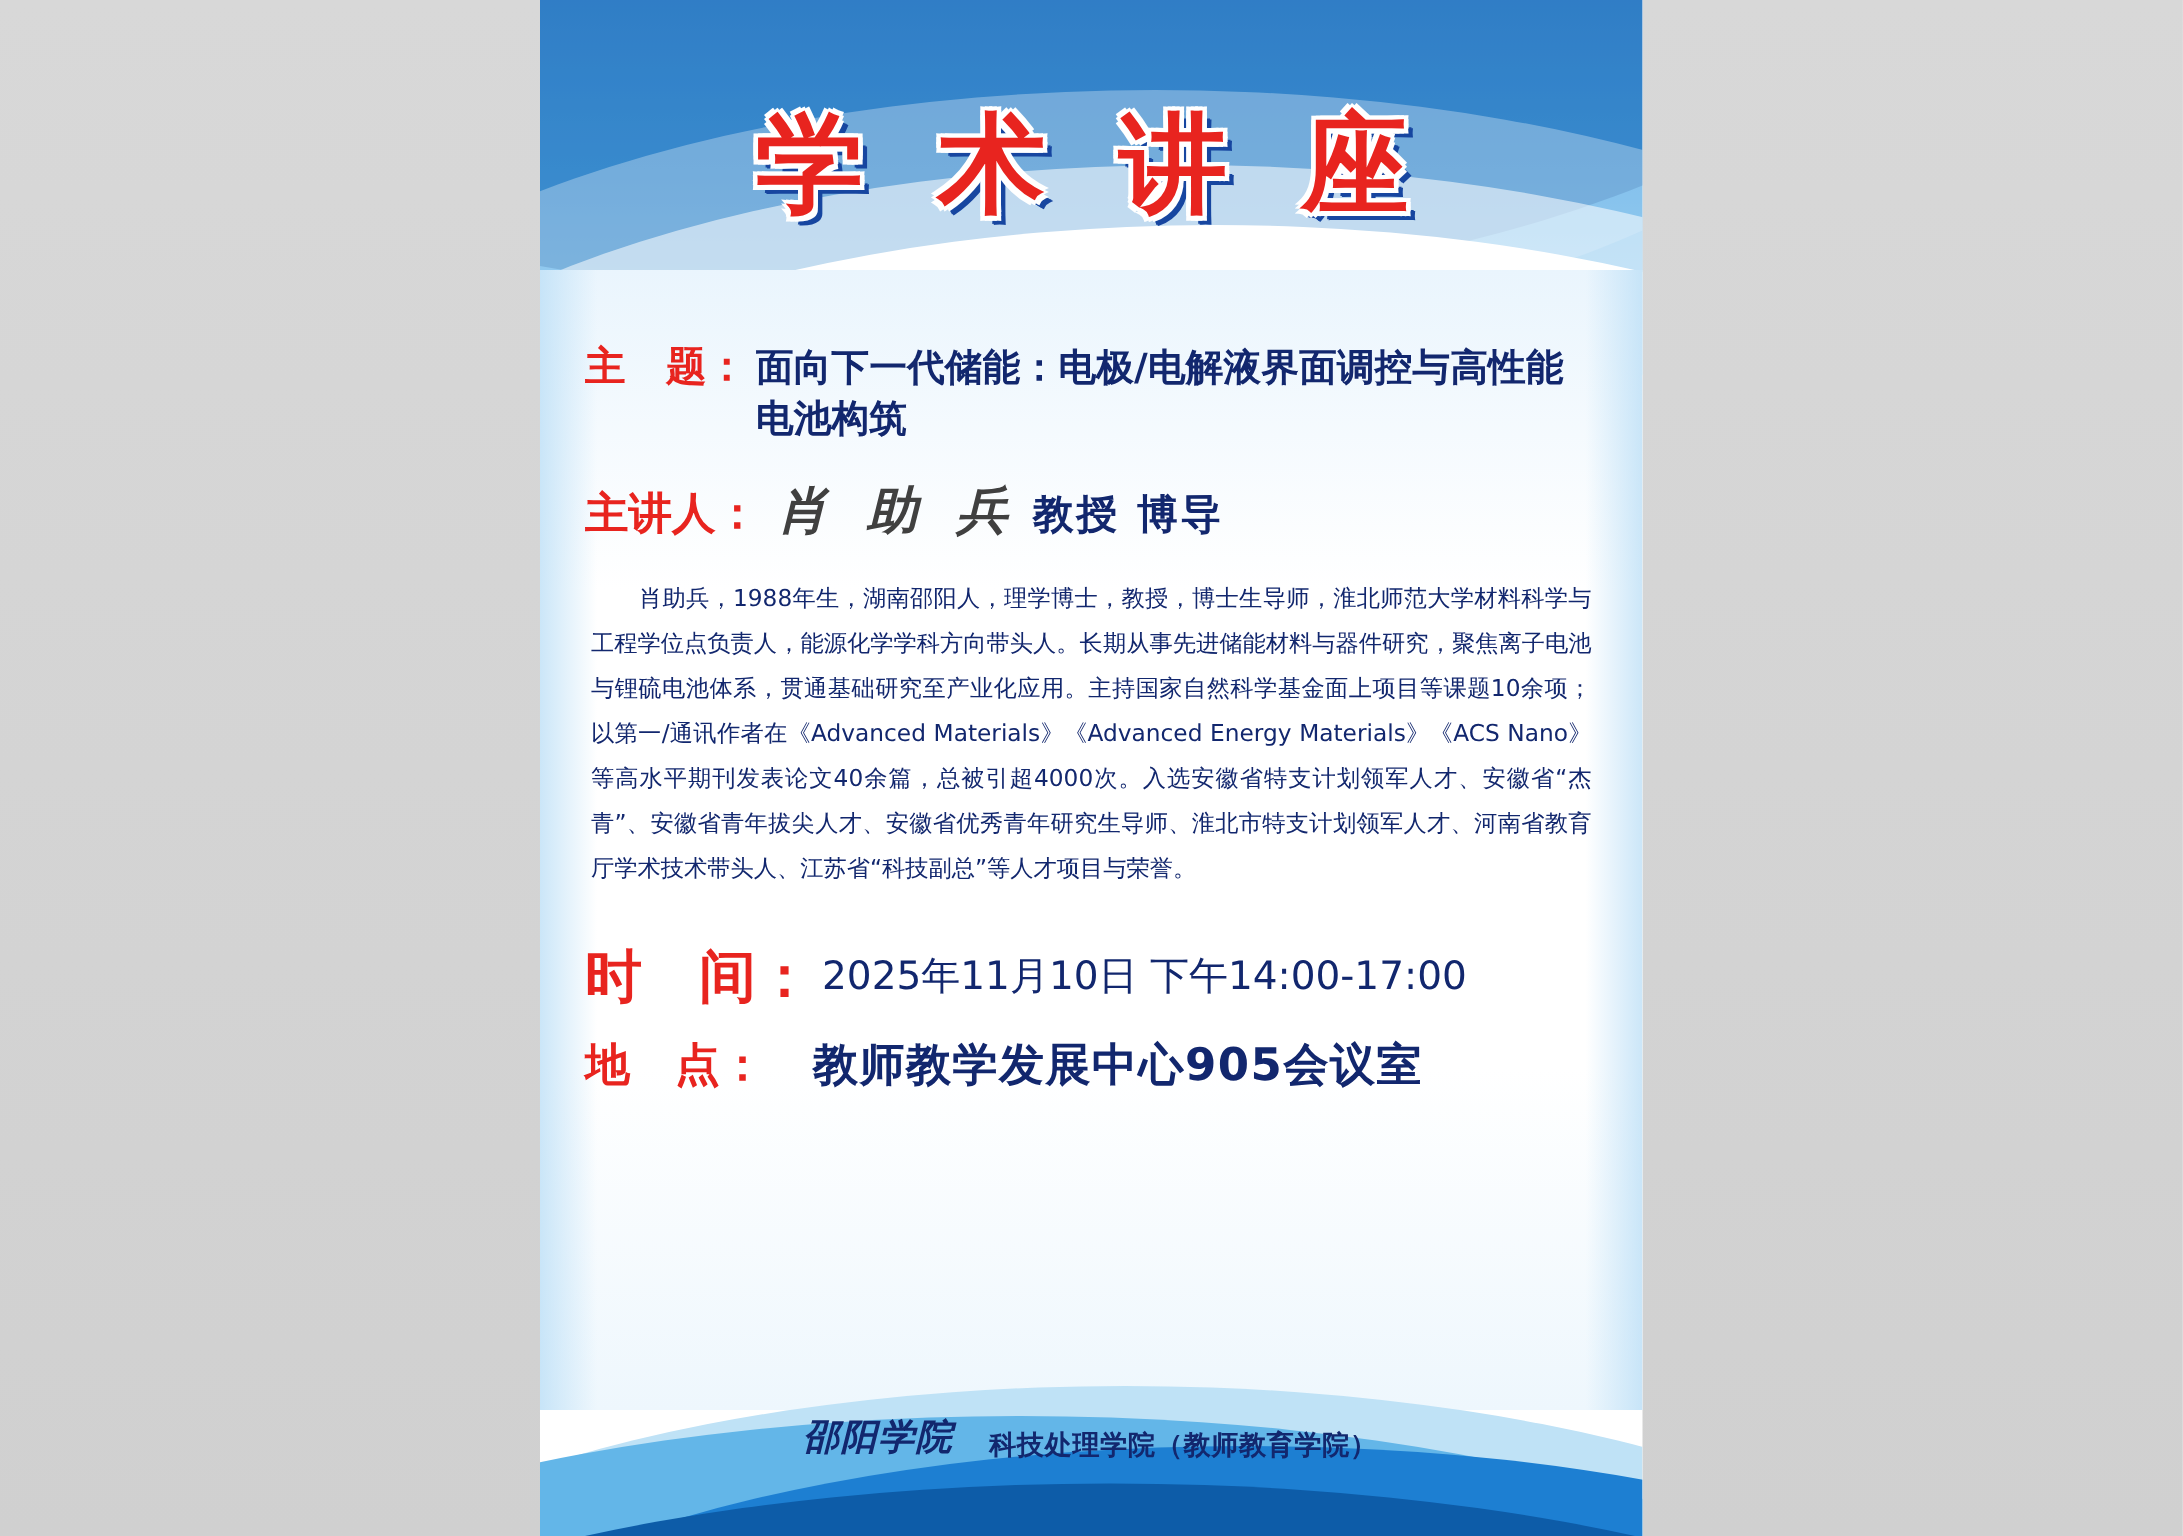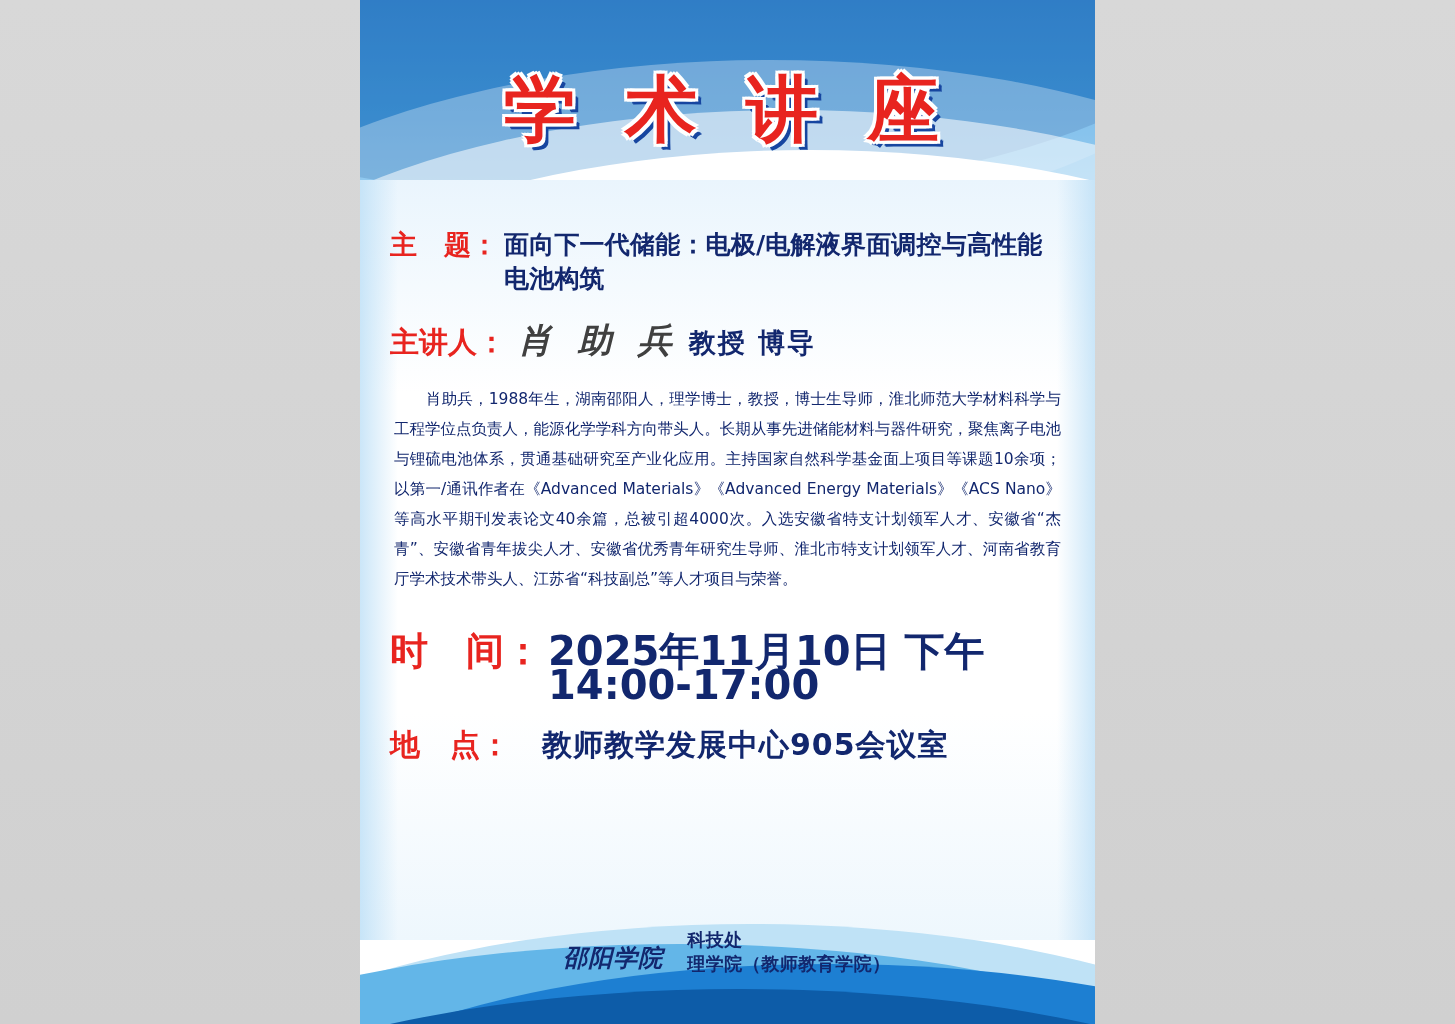--- a/index.html
+++ b/index.html
@@ -170,21 +170,21 @@
     font-size: 15.5px;
     line-height: 30px;
     text-align: justify;
     text-indent: 32px;
     font-family: "DejaVu Sans", "Liberation Sans", sans-serif;
     font-weight: 400;
   }
 
   #row-time { margin-top: 40px; }
   #row-time .row-label { font-size: 38px; }
-  #row-time .row-value { font-size: 40px; font-weight: 700; letter-spacing: 0px; }
+  #row-time .row-value { font-size: 26px; font-weight: 400; letter-spacing: 0px; }
 
   #row-place { margin-top: 26px; }
   #row-place .row-label { font-size: 30px; }
   #row-place .row-value { font-size: 30px; font-weight: 700; letter-spacing: 1px; margin-left: 32px; }
 
   
   .footer-bg {
     position: absolute;
     left: 0; bottom: 0;
     width: 735px; height: 140px;
@@ -222,21 +222,21 @@
     font-family: "DejaVu Serif", "Liberation Serif", serif;
     font-style: italic;
     font-weight: 700;
     font-size: 24px;
     color: #12276e;
     letter-spacing: 1px;
     padding-bottom: 2px;
   }
   .dept-block {
     display: flex;
-    flex-direction: column;
+    flex-direction: row;
     line-height: 24px;
   }
   .dept-line {
     font-family: "DejaVu Sans", "Liberation Sans", sans-serif;
     font-weight: 700;
     font-size: 18px;
     color: #12276e;
     letter-spacing: 0.5px;
   }
 </style>

